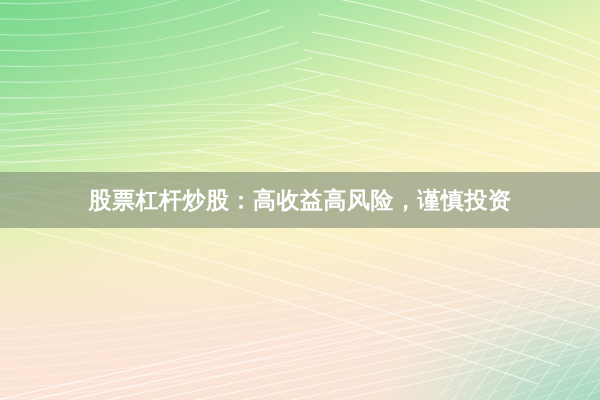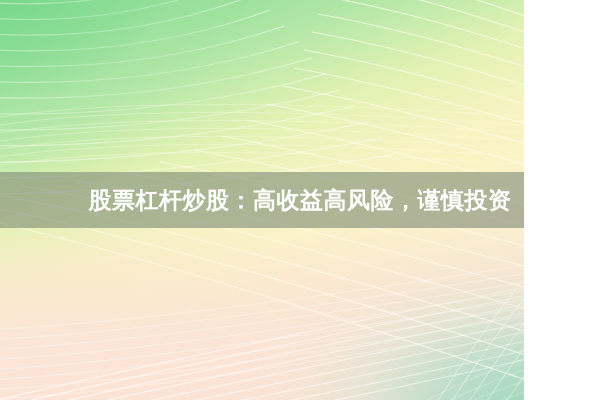--- a/index.html
+++ b/index.html
@@ -2,21 +2,21 @@
 <html><head>
 <meta charset="utf-8">
 <style>
   html, body {
     margin: 0;
     padding: 0;
     background: #ffffff;
   }
   #banner {
     position: relative;
-    width: 524px;
+    width: 600px;
     height: 400px;
     overflow: hidden;
     font-family: "Liberation Sans", "DejaVu Sans", sans-serif;
   }
 
   
   .bg-base {
     position: absolute;
     inset: 0;
     background:

